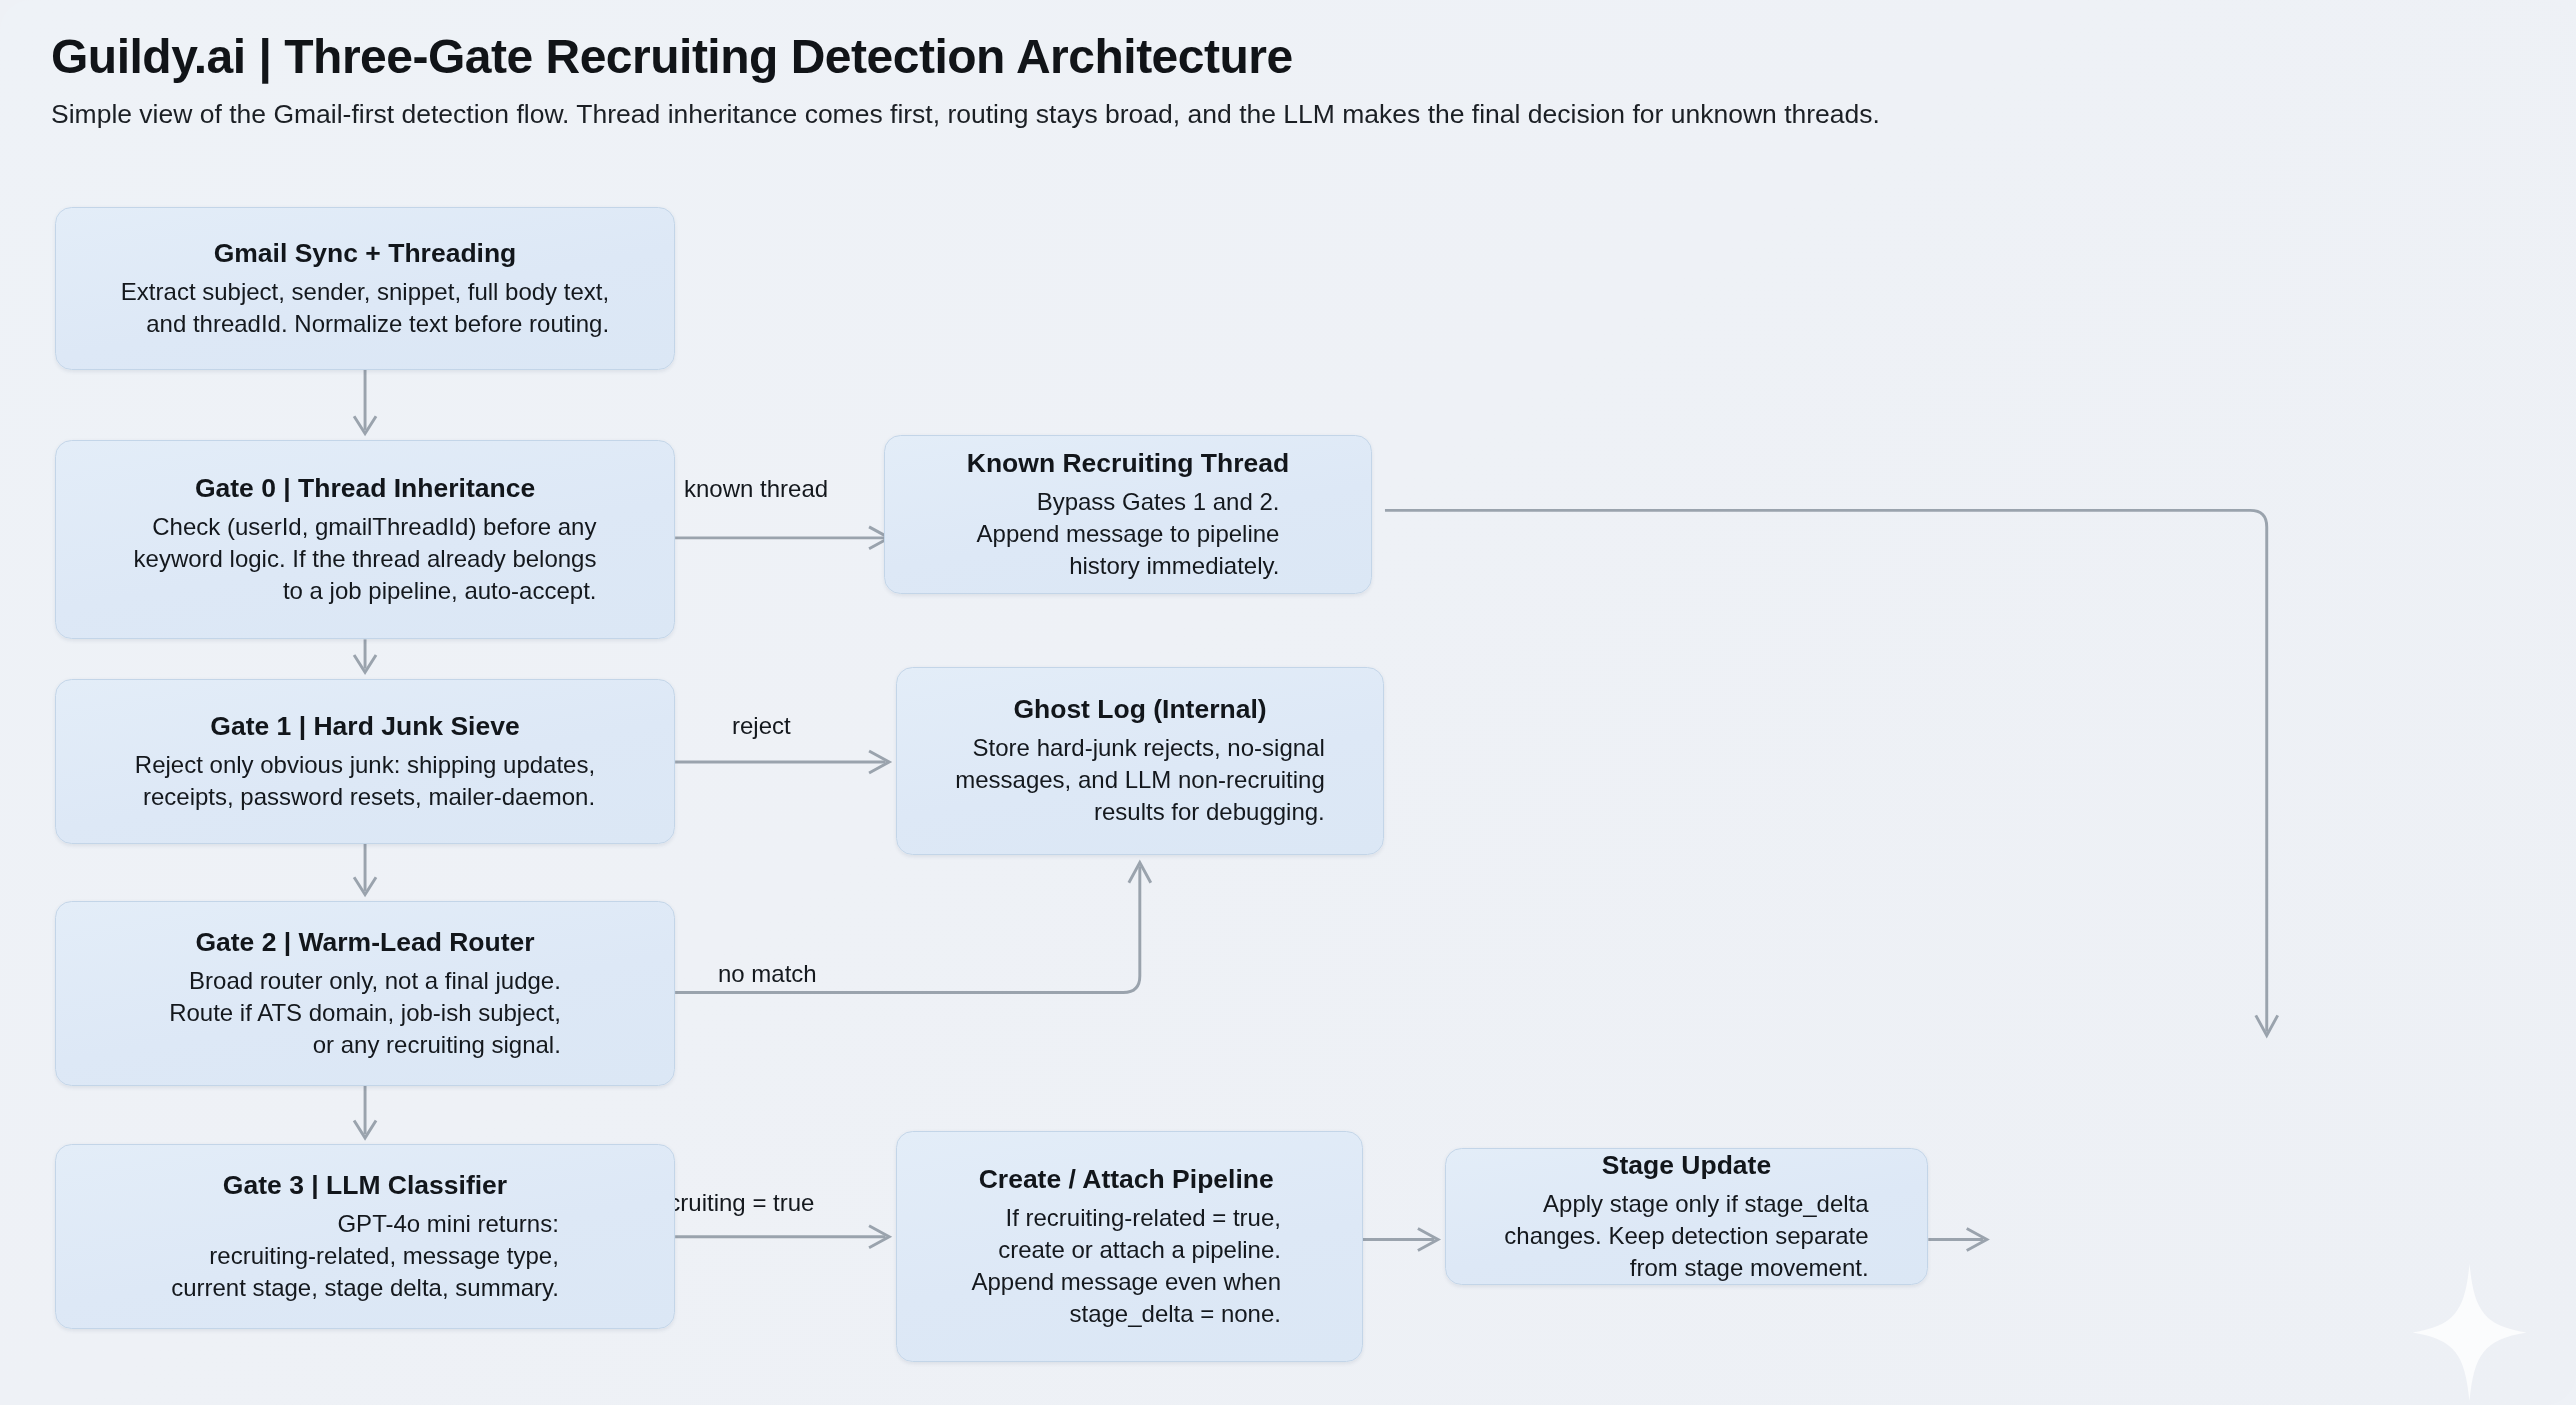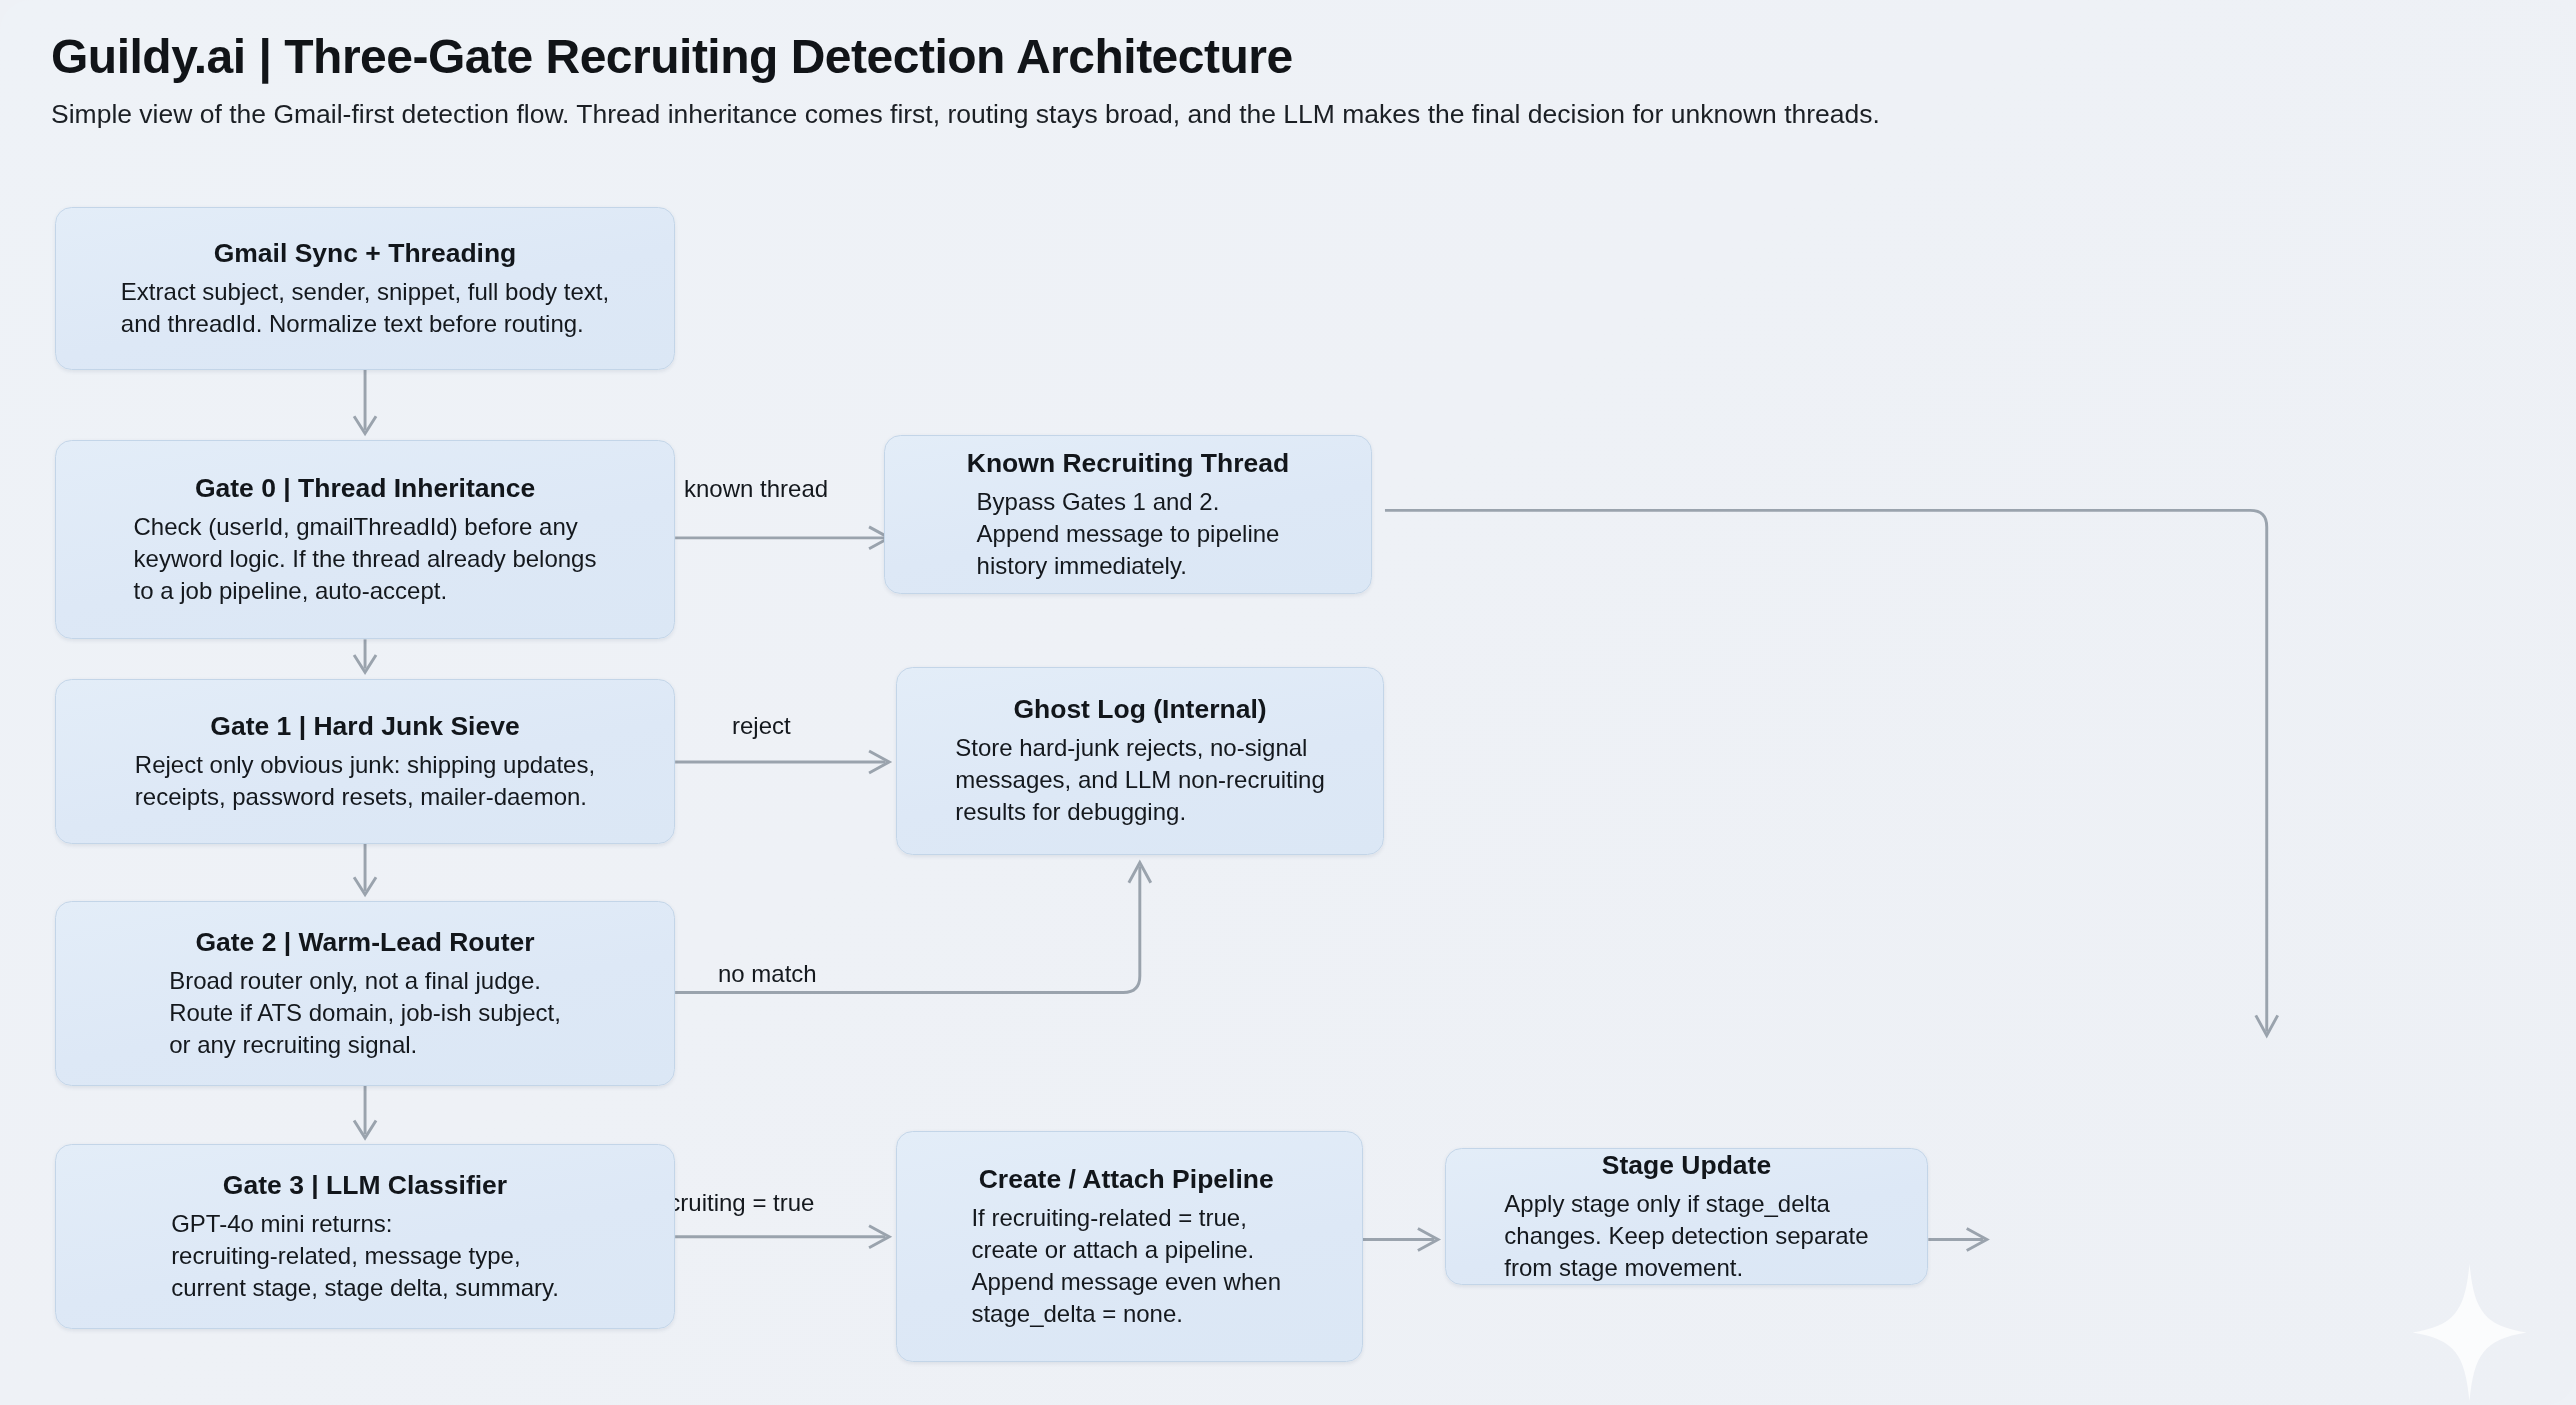--- a/index.html
+++ b/index.html
@@ -50,21 +50,21 @@
     position: absolute;
     box-sizing: border-box;
     background: linear-gradient(170deg, #e3edf8 0%, #dde8f6 55%, #dbe7f5 100%);
     border: 1.8px solid #c3d5e8;
     border-radius: 16.5px;
     box-shadow: 0 1.8px 3.7px rgba(70,90,120,0.10);
     display: flex;
     flex-direction: column;
     align-items: center;
     justify-content: center;
-    text-align: left;
+    text-align: right;
     padding: 9.1px 14.6px;
   }
   .node .n-title {
     font-size: 26.5px;
     font-weight: bold;
     color: #12161b;
     line-height: 1.25;
     margin-bottom: 5.5px;
     white-space: nowrap;
   }

